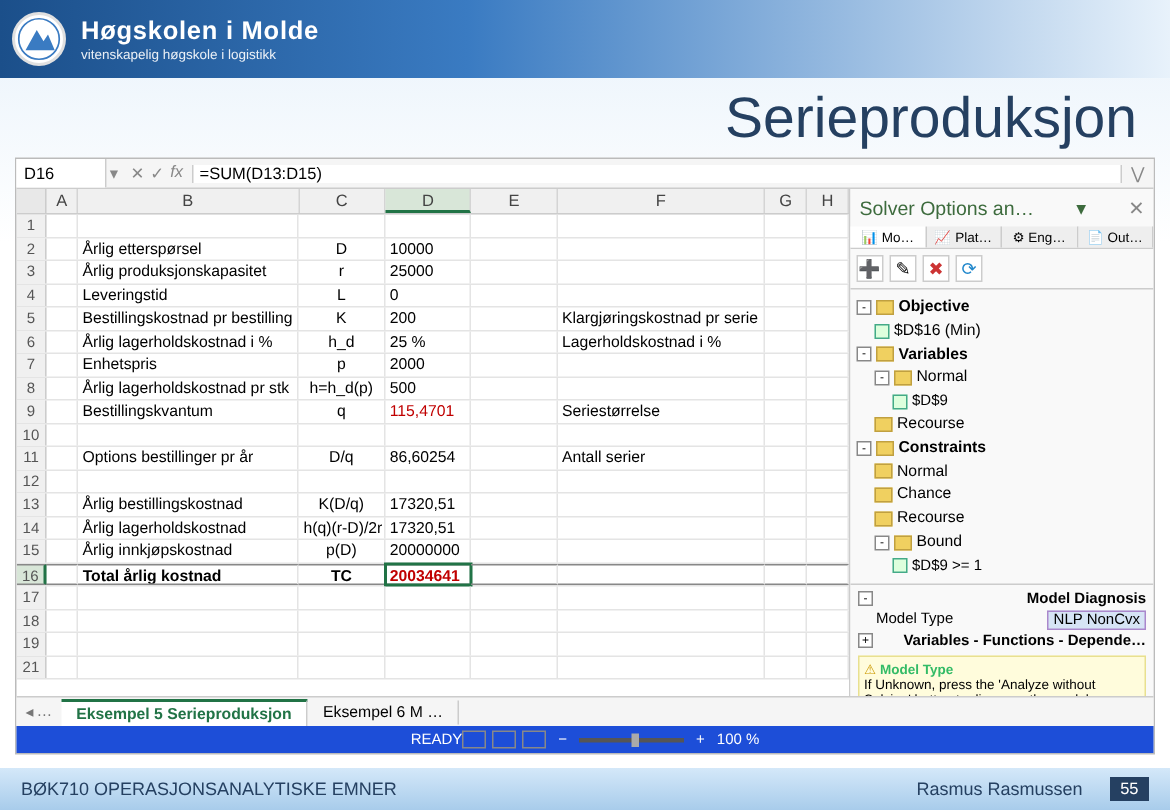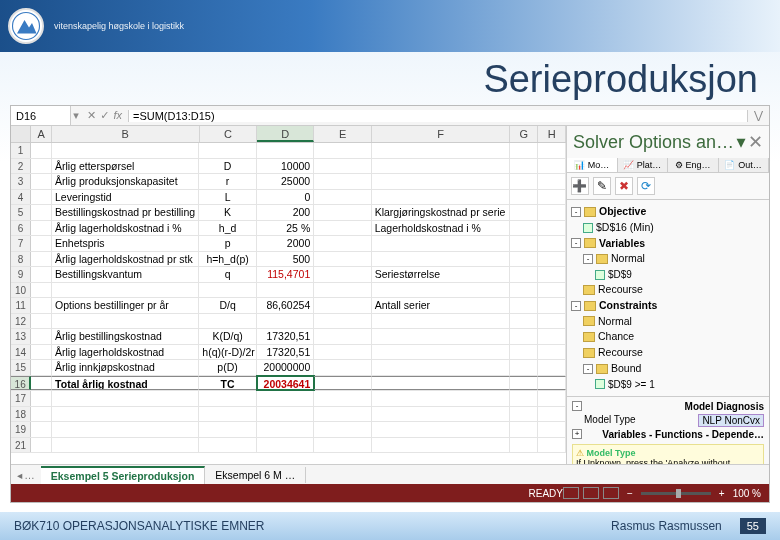--- a/index.html
+++ b/index.html
@@ -28,44 +28,44 @@
   .col-headers { display: flex; height: 17px; background: #f0f0f0; border-bottom: 1px solid #ccc; font-size: 11px; }
   .corner { width: 22px; border-right: 1px solid #ccc; background: #e8e8e8; }
   .ch { border-right: 1px solid #d4d4d4; text-align: center; color: #444; line-height: 17px; }
   .ch.selected { background: #d8e6d8; border-bottom: 2px solid #217346; }
   
   .rows { flex: 1; overflow: hidden; }
   .row { display: flex; height: 15.5px; border-bottom: 1px solid #e4e4e4; }
   .rh { width: 22px; text-align: center; color: #555; background: #f0f0f0; border-right: 1px solid #ccc; font-size: 10px; line-height: 15px; }
   .rh.selected { background: #d8e6d8; border-right: 2px solid #217346; }
   .cell { border-right: 1px solid #e4e4e4; padding: 0 3px; line-height: 15px; font-size: 10.5px; white-space: nowrap; overflow: hidden; }
-  .cell.right { text-align: right; }
+  .cell.right { text-align: left; }
   .cell.center { text-align: center; }
   .cell.bold { font-weight: bold; }
   .cell.red { color: #c00000; }
   .row.highlight-row .cell, .row.highlight-row .rh { border-top: 1px solid #888; border-bottom: 1px solid #888; }
   .cell.selected-cell { outline: 2px solid #217346; outline-offset: -1px; }
   
   .w-a { width: 22px; } .w-b { width: 160px; } .w-c { width: 62px; } .w-d { width: 62px; } .w-e { width: 62px; } .w-f { width: 150px; } .w-g { width: 30px; } .w-h { width: 30px; }
   
   .sheet-tabs { height: 20px; display: flex; align-items: center; background: #f5f5f5; border-top: 1px solid #ccc; font-size: 10.5px; }
   .st-nav { display: flex; gap: 2px; padding: 0 6px; color: #777; }
   .st-nav span { cursor: pointer; }
   .tab { padding: 2px 10px; border-right: 1px solid #ccc; }
   .tab.active { background: #fff; font-weight: bold; color: #217346; border-top: 2px solid #217346; }
   
-  .status-bar { height: 18px; background: #7f1d1d; color: #fff; display: flex; align-items: center; font-size: 10px; padding: 0 8px; justify-content: flex-end;}
+  .status-bar { height: 18px; background: #1d4ed8; color: #fff; display: flex; align-items: center; font-size: 10px; padding: 0 8px; justify-content: center;}
   .sb-right { display: flex; gap: 8px; align-items: center; }
   .view-icons { display: flex; gap: 4px; }
   .vi { width: 16px; height: 12px; border: 1px solid #888; display: inline-block; }
   .zoom-slider { width: 70px; height: 3px; background: #555; position: relative; }
   .zoom-slider::after { content: ''; position: absolute; left: 50%; top: -3px; width: 5px; height: 9px; background: #aaa; }
   
   .side-panel { width: 202px; background: #f9f9f9; display: flex; flex-direction: column; font-size: 10.5px; }
-  .sp-title { display: flex; justify-content: space-between; align-items: center; padding: 5px 6px; color: #3d6b3d; font-size: 18px; }
+  .sp-title { display: flex; justify-content: space-between; align-items: center; padding: 5px 6px; color: #3d6b3d; font-size: 13px; }
   .sp-close { color: #888; cursor: pointer; }
   .sp-tabs { display: flex; border-bottom: 1px solid #ccc; }
   .sp-tab { flex: 1; padding: 2px 3px; border-right: 1px solid #ccc; font-size: 9px; text-align: center; white-space: nowrap; overflow: hidden; background: #eee; }
   .sp-tab.active { background: #fff; }
   .sp-toolbar { display: flex; gap: 4px; padding: 4px; border-bottom: 1px solid #ccc; }
   .sp-icn { width: 18px; height: 18px; border: 1px solid #ccc; background: #fff; display: flex; align-items: center; justify-content: center; font-size: 12px; }
   .tree { padding: 4px 4px; line-height: 1.5; }
   .tree-item { display: flex; align-items: center; gap: 3px; }
   .tree-item.l1 { padding-left: 12px; }
   .tree-item.l2 { padding-left: 24px; font-size: 10px; }
@@ -85,20 +85,21 @@
 <body>
 
 <div class="header">
   <div class="logo">
     <svg viewBox="0 0 40 40">
         <polygon points="8,30 18,12 24,22 28,16 34,30" fill="#3a7bc2"></polygon>
         <circle cx="20" cy="20" r="18" fill="none" stroke="#3a7bc2" stroke-width="1.5"></circle>
       </svg>
   </div>
   <div class="brand">
+    <div class="brand-title">Høgskolen i Molde</div>
     <div class="brand-sub">vitenskapelig høgskole i logistikk</div>
   </div>
 </div>
 
 <div class="slide-title">Serieproduksjon</div>
 
 <div class="spreadsheet-frame">
 
   <div class="formula-bar">
     <div class="name-box">

